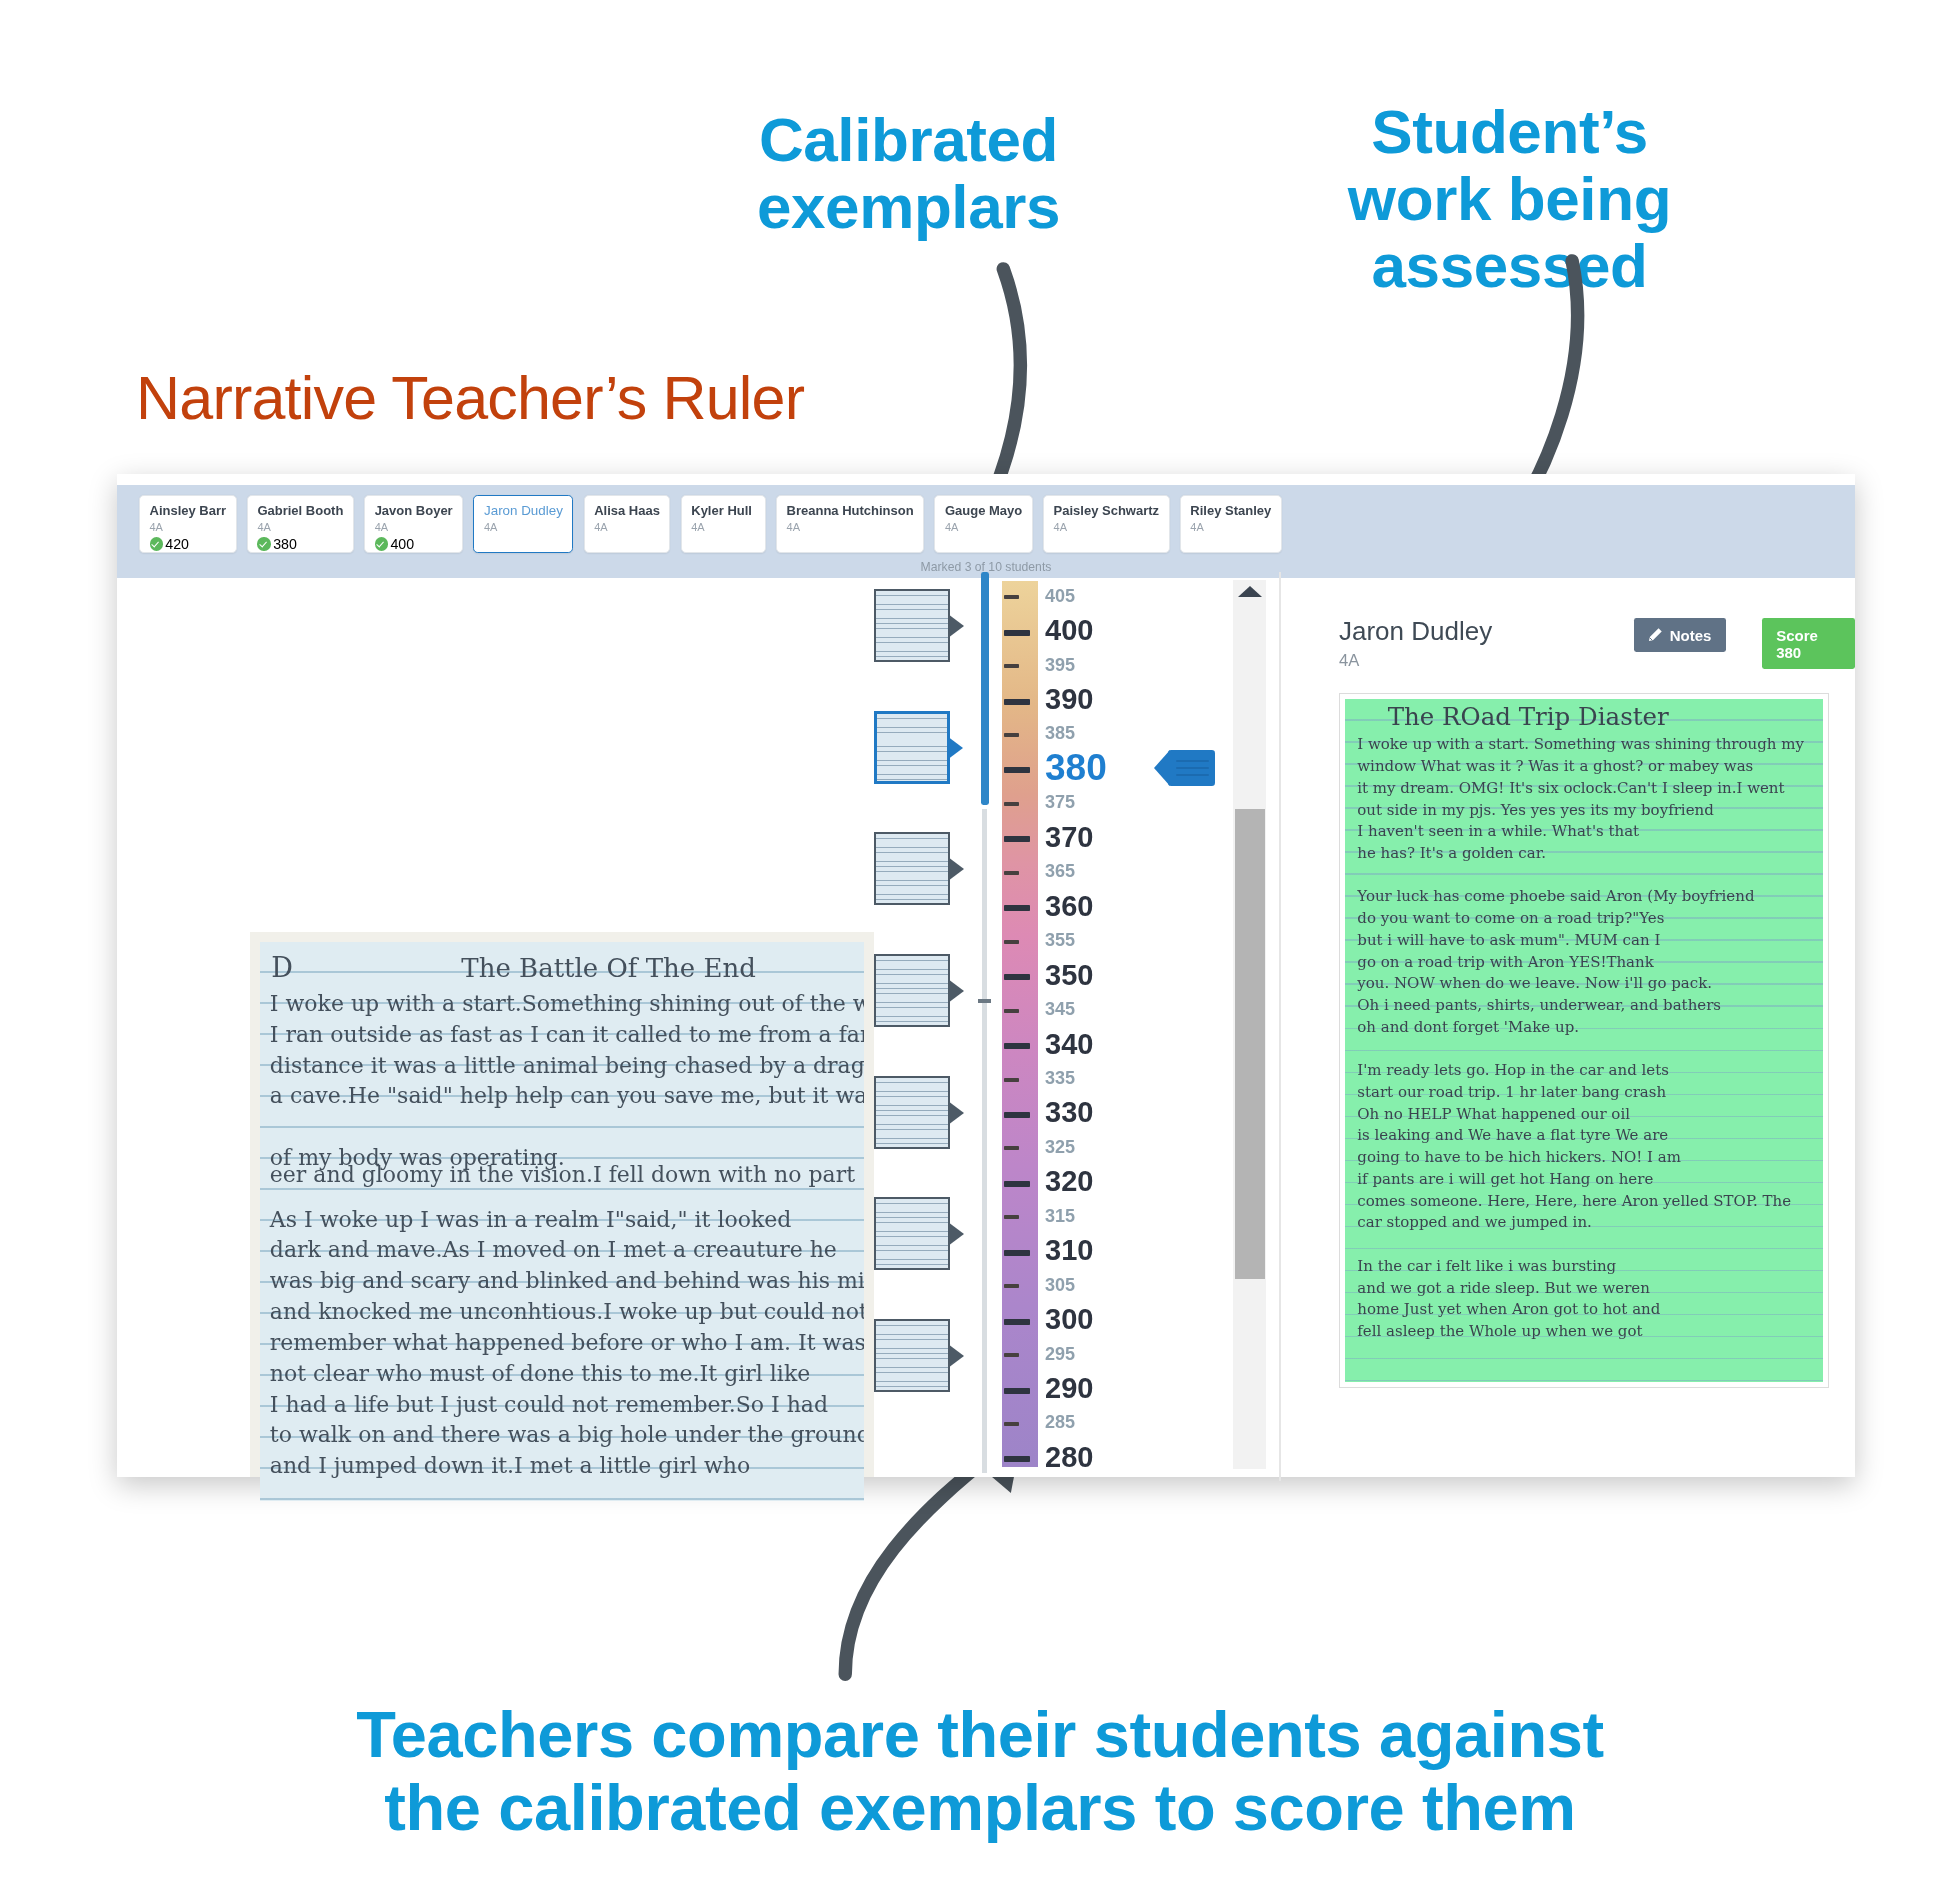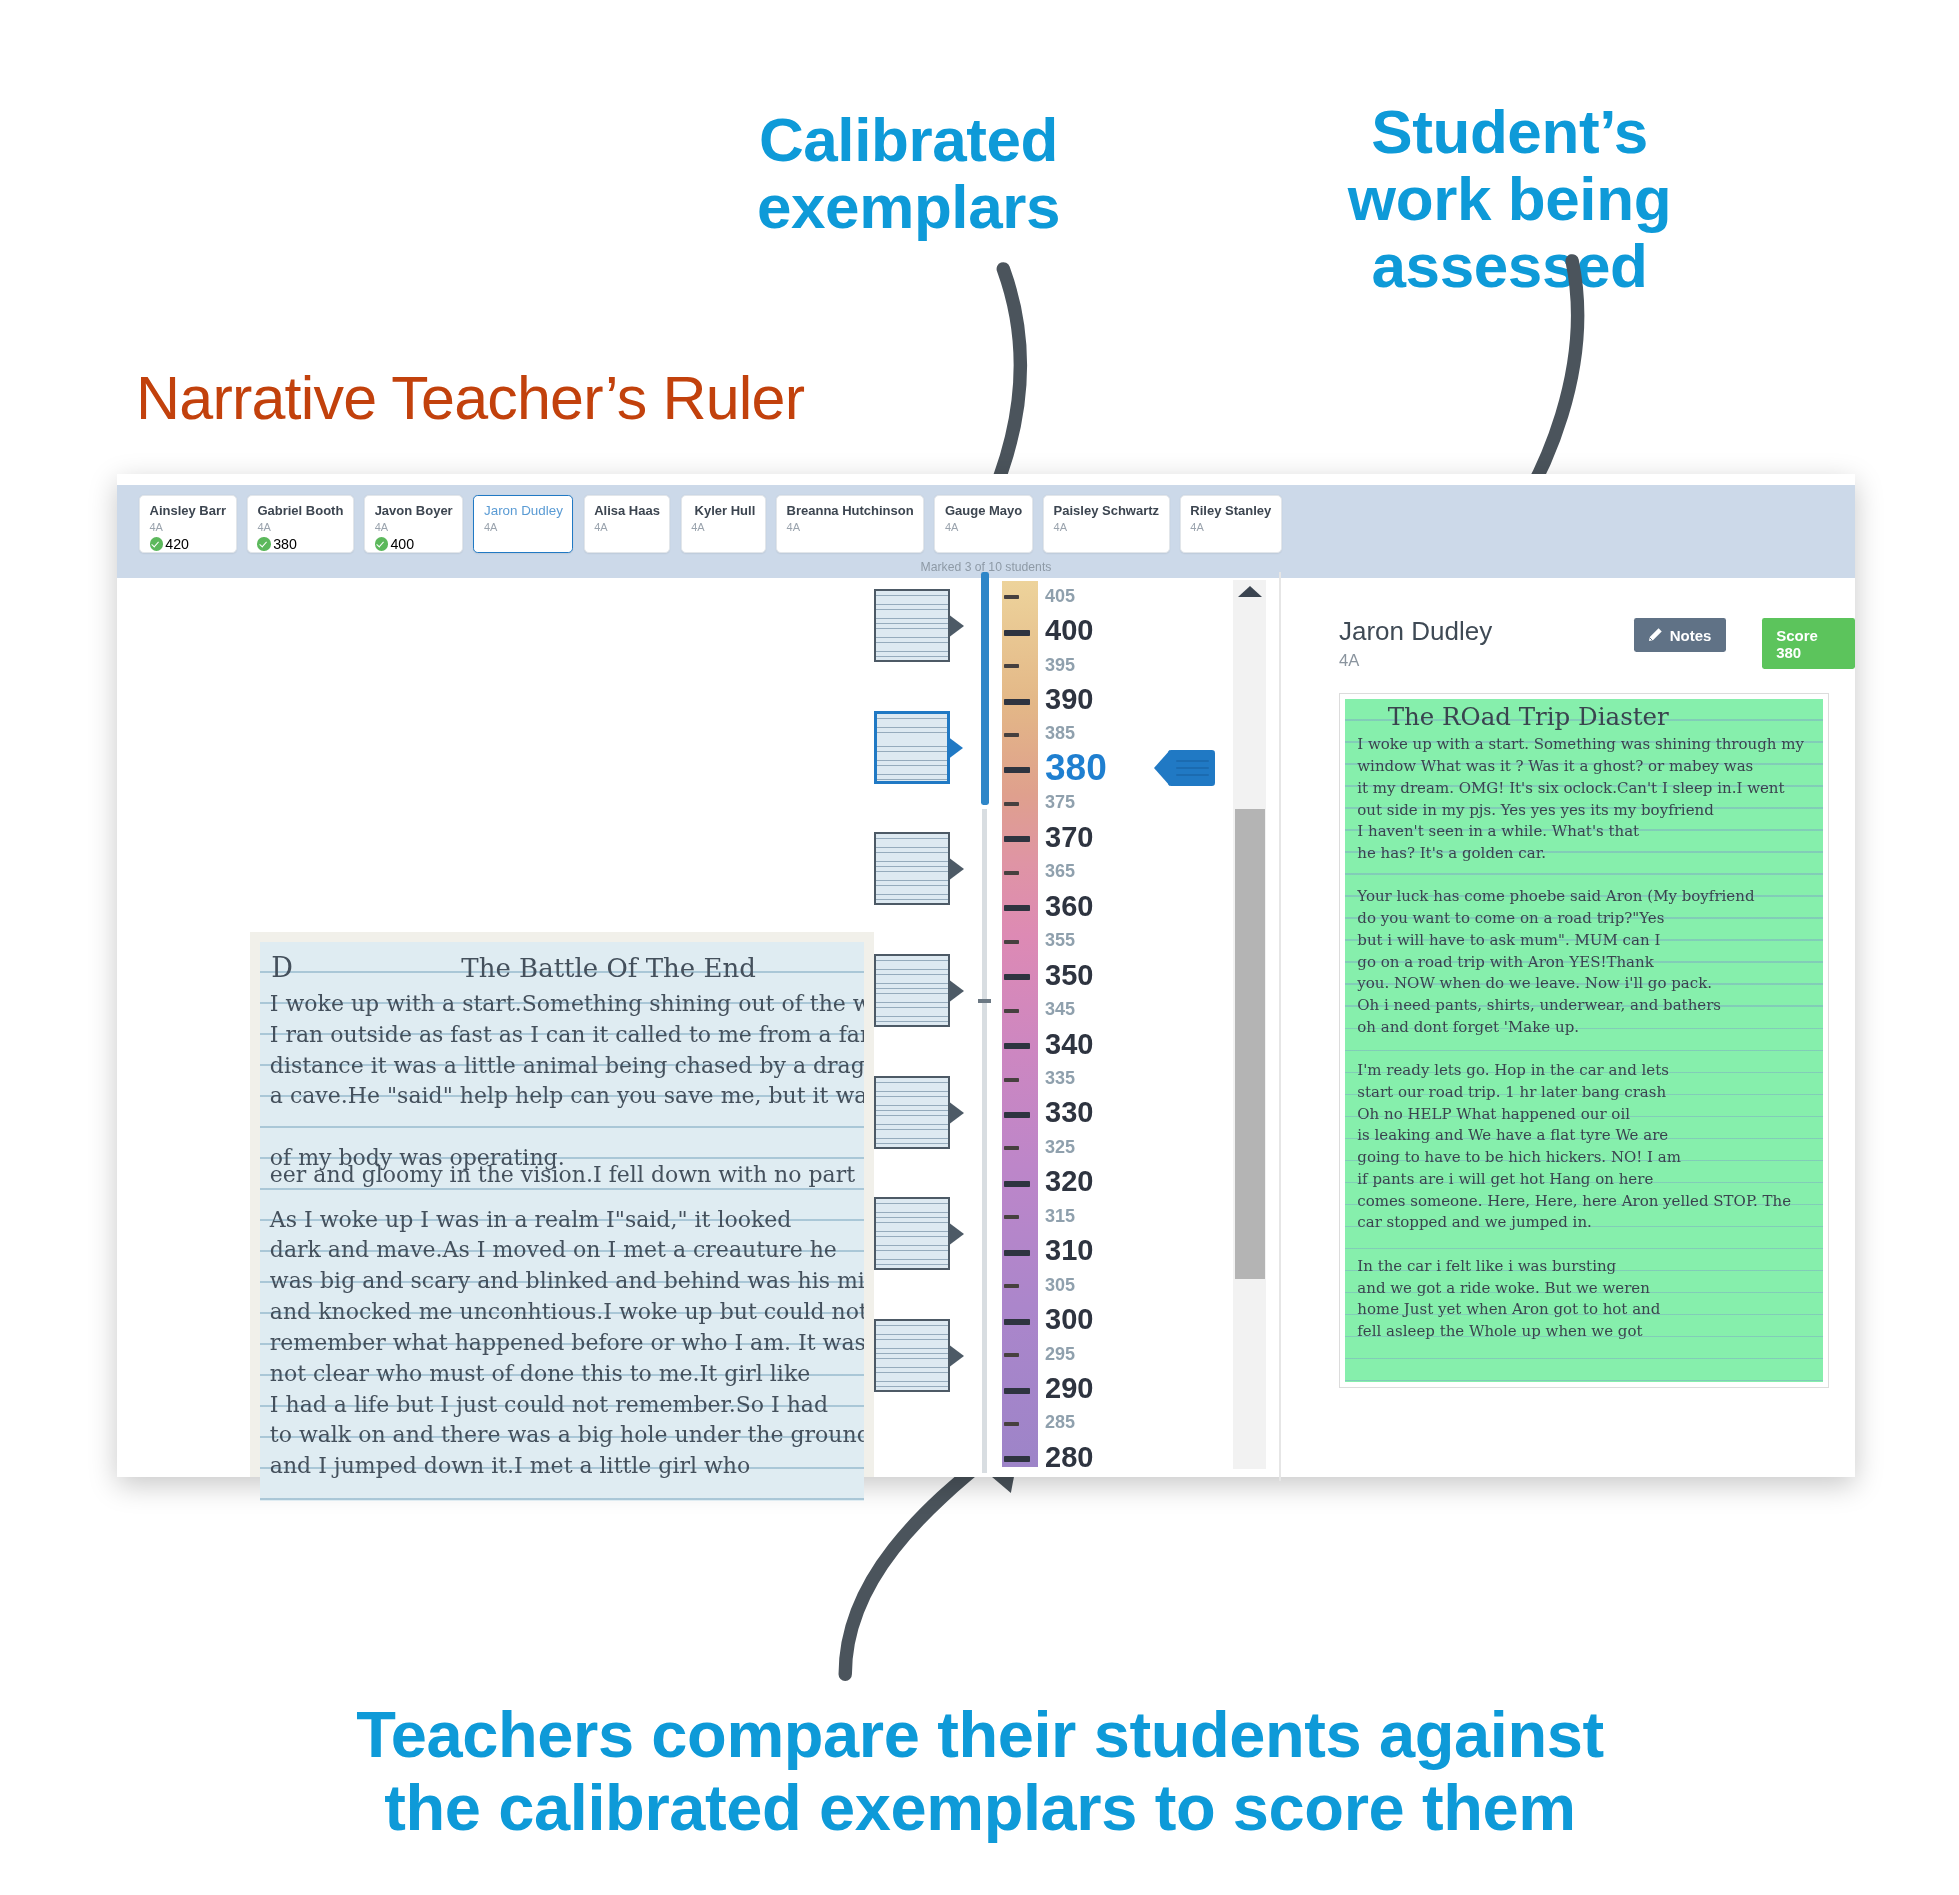--- a/index.html
+++ b/index.html
@@ -58,21 +58,20 @@
     padding:8px 9.5px 6.3px 9.5px;
     min-width:85px;
     height:58px;
     box-sizing:border-box;
     box-shadow:0 0.8px 1.6px rgba(0,0,0,0.07);
     position:relative;
   }
   .student-tab .nm{
     font-size:13px; font-weight:bold; color:#3c4550; white-space:nowrap;
     line-height:1.1;
-    text-align:right;
   }
   .student-tab .cls{
     font-size:11px; color:#9aa3ad; margin-top:4px; line-height:1;
   }
   .student-tab .scorewrap{
     display:flex; align-items:center; gap:2.4px; margin-top:4px;
   }
   .tick-badge{
     width:13.4px;height:13.4px;border-radius:50%;
     background:#5cb85c;display:inline-block;position:relative;flex:0 0 auto;
@@ -539,21 +538,21 @@
               <div class="hw2" style="left: 12.6px; top: 319px; font-size: 15px;">oh and dont forget 'Make up.</div>
               <div class="hw2" style="left: 12.6px; top: 362px; font-size: 15px;">I'm ready lets go. Hop in the car and lets</div>
               <div class="hw2" style="left: 12.6px; top: 384px; font-size: 15px;">start our road trip. 1 hr later bang crash</div>
               <div class="hw2" style="left: 12.6px; top: 406px; font-size: 15px;">Oh no HELP What happened our oil</div>
               <div class="hw2" style="left: 12.6px; top: 427px; font-size: 15px;">is leaking and We have a flat tyre We are</div>
               <div class="hw2" style="left: 12.6px; top: 449px; font-size: 15px;">going to have to be hich hickers. NO! I am</div>
               <div class="hw2" style="left: 12.6px; top: 471px; font-size: 15px;">if pants are i will get hot Hang on here</div>
               <div class="hw2" style="left: 12.6px; top: 493px; font-size: 15px;">comes someone. Here, Here, here Aron yelled STOP. The</div>
               <div class="hw2" style="left: 12.6px; top: 514px; font-size: 15px;">car stopped and we jumped in.</div>
               <div class="hw2" style="left: 12.6px; top: 558px; font-size: 15px;">In the car i felt like i was bursting</div>
-              <div class="hw2" style="left: 12.6px; top: 580px; font-size: 15px;">and we got a ride woke. But we weren</div>
+              <div class="hw2" style="left: 12.6px; top: 580px; font-size: 15px;">and we got a ride sleep. But we weren</div>
               <div class="hw2" style="left: 12.6px; top: 601px; font-size: 15px;">home Just yet when Aron got to hot and</div>
               <div class="hw2" style="left: 12.6px; top: 623px; font-size: 15px;">fell asleep the Whole up when we got</div>
             </div>
         </div>
       </div>
     </div>
 
   </div>
 </div>
 

